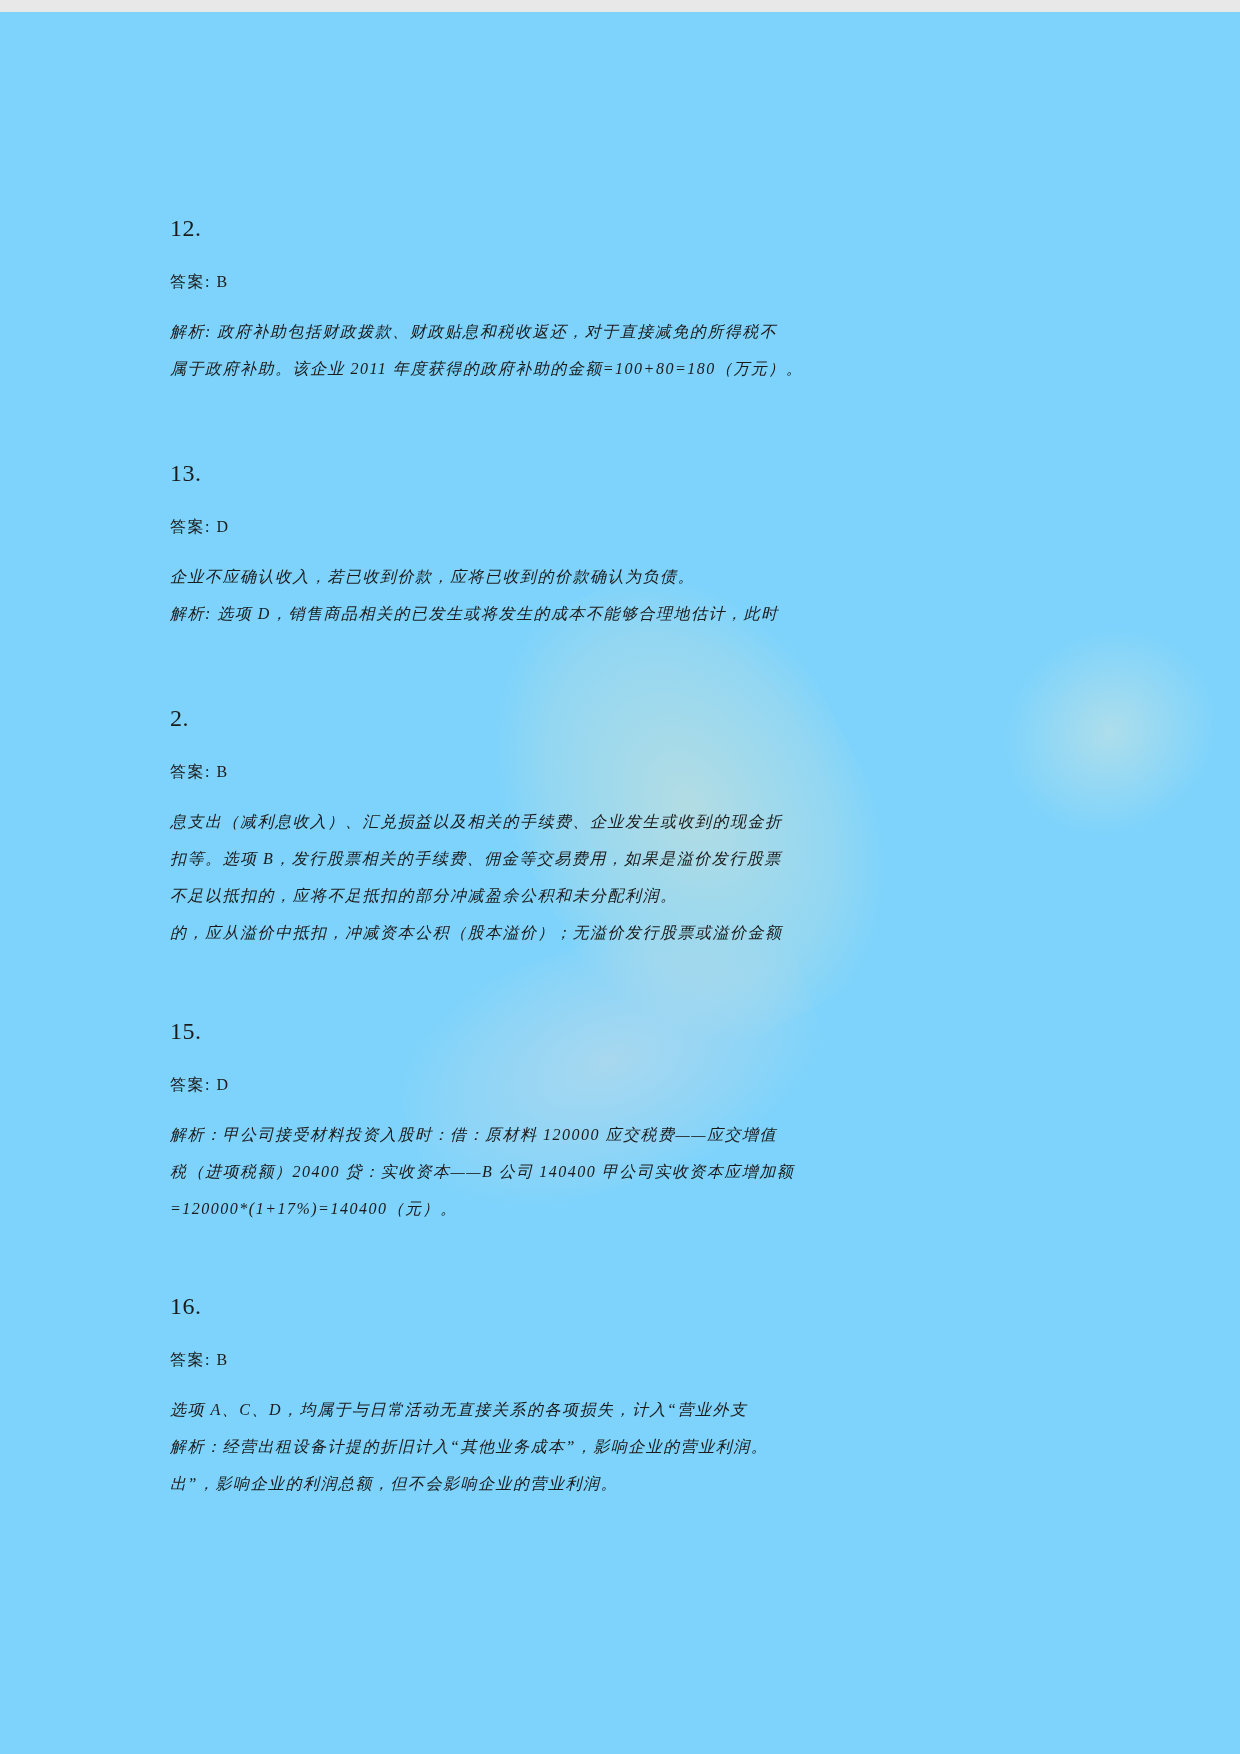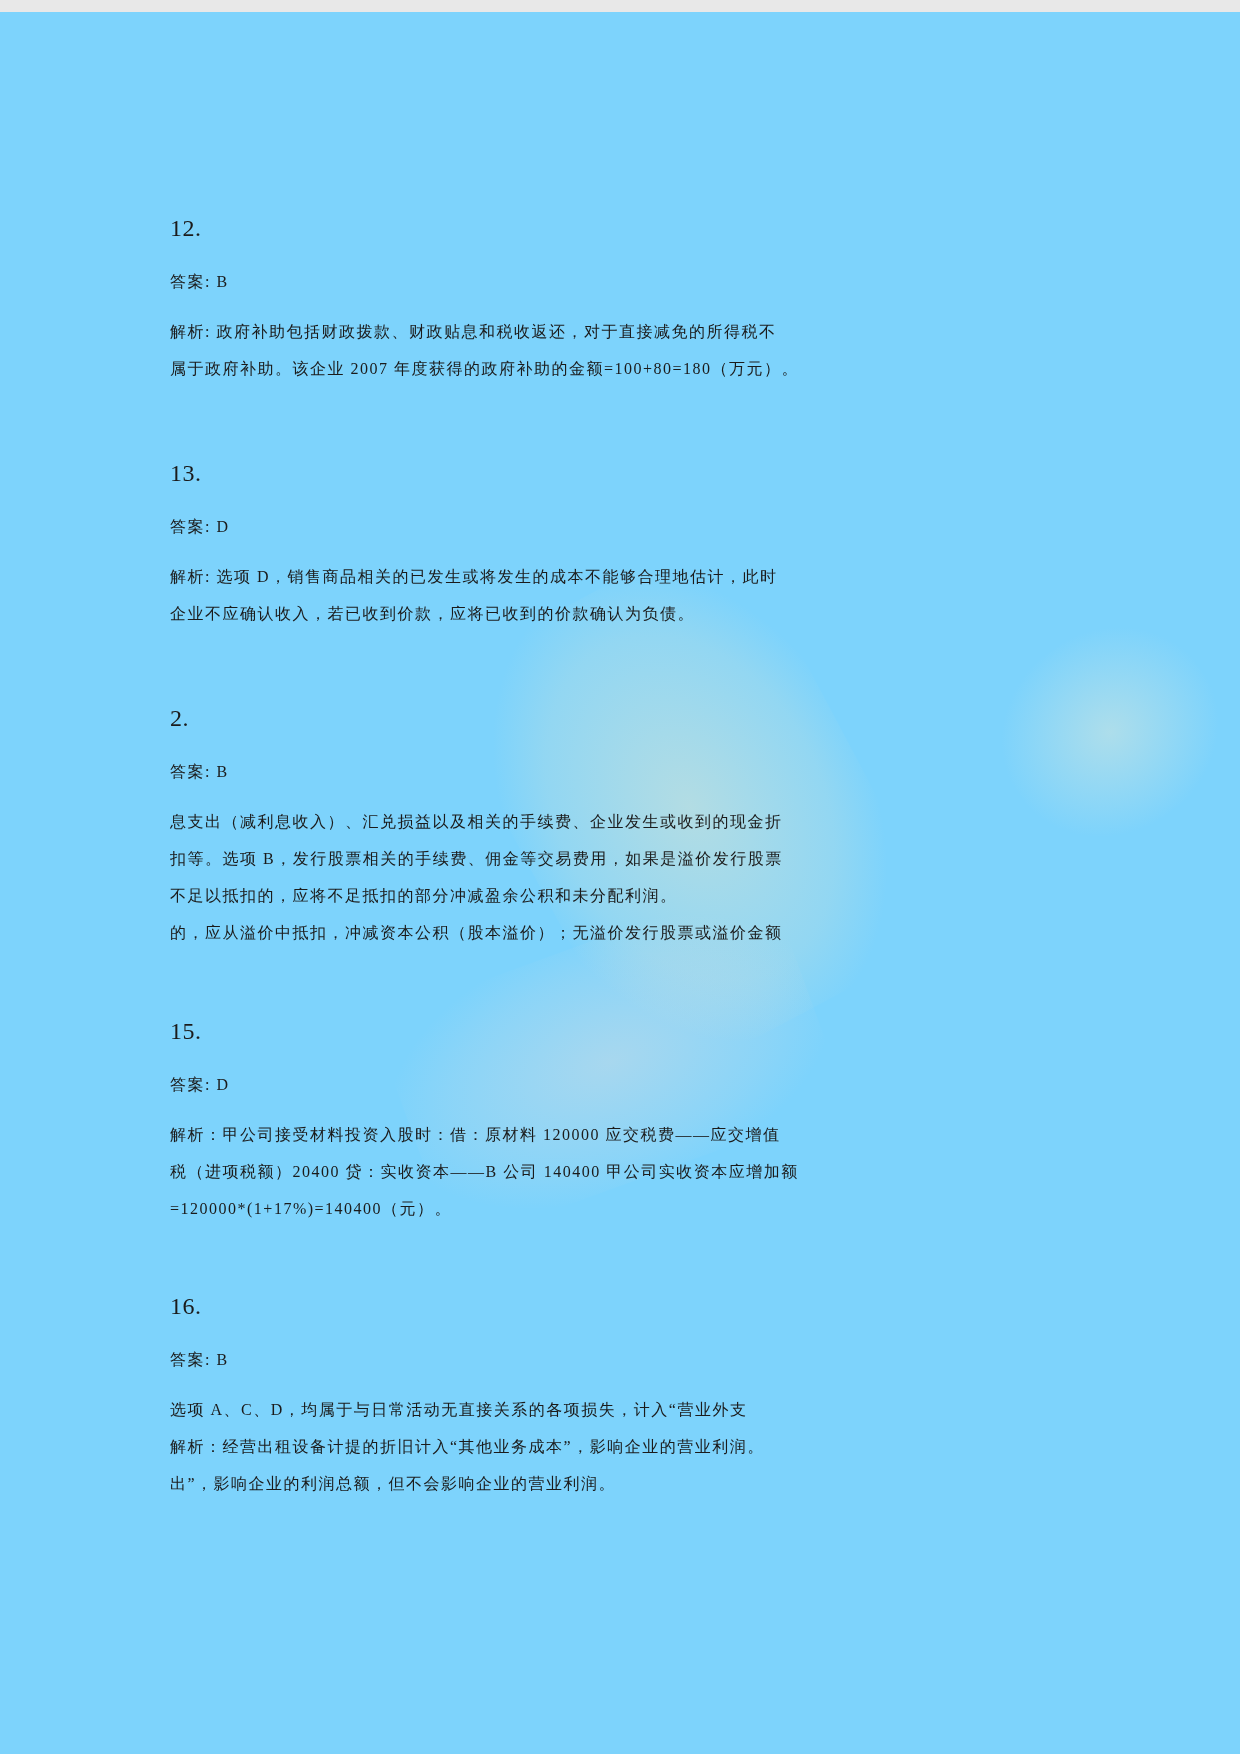--- a/index.html
+++ b/index.html
@@ -55,21 +55,21 @@
     font-size: 16px;
     line-height: 37px;
     height: 37px;
     white-space: nowrap;
     letter-spacing: 1.5px;
   }
 
   .q-number { font-size: 24px; letter-spacing: 0.5px; }
 
   .q-answer  { margin-top: 16px; }
-  .q-expl    { margin-top: 13px; }
+  .q-expl    { margin-top: 13px; font-style: italic; }
 
   .question + .question { margin-top: 68px; }
   .question:nth-of-type(4) { margin-top: 62px; }
   .question:nth-of-type(5) { margin-top: 61px; }
 </style>
 </head>
 <body>
 
 <div class="page">
 
@@ -77,30 +77,30 @@
   <div class="watermark w2"></div>
   <div class="watermark w3"></div>
 
   <div class="content">
 
     <section class="question">
       <div class="line q-number">12.</div>
       <div class="line q-answer">答案: B</div>
       <div class="q-expl">
         <div class="line">解析: 政府补助包括财政拨款、财政贴息和税收返还，对于直接减免的所得税不</div>
-        <div class="line">属于政府补助。该企业 2007 年度获得的政府补助的金额=100+80=180（万元）。</div>
+        <div class="line">属于政府补助。该企业 2011 年度获得的政府补助的金额=100+80=180（万元）。</div>
       </div>
     </section>
 
     <section class="question">
       <div class="line q-number">13.</div>
       <div class="line q-answer">答案: D</div>
       <div class="q-expl">
+        <div class="line">企业不应确认收入，若已收到价款，应将已收到的价款确认为负债。</div>
         <div class="line">解析: 选项 D，销售商品相关的已发生或将发生的成本不能够合理地估计，此时</div>
-        <div class="line">企业不应确认收入，若已收到价款，应将已收到的价款确认为负债。</div>
       </div>
     </section>
 
     <section class="question">
       <div class="line q-number">2.</div>
       <div class="line q-answer">答案: B</div>
       <div class="q-expl">
         <div class="line">息支出（减利息收入）、汇兑损益以及相关的手续费、企业发生或收到的现金折</div>
         <div class="line">扣等。选项 B，发行股票相关的手续费、佣金等交易费用，如果是溢价发行股票</div>
         <div class="line">不足以抵扣的，应将不足抵扣的部分冲减盈余公积和未分配利润。</div>

